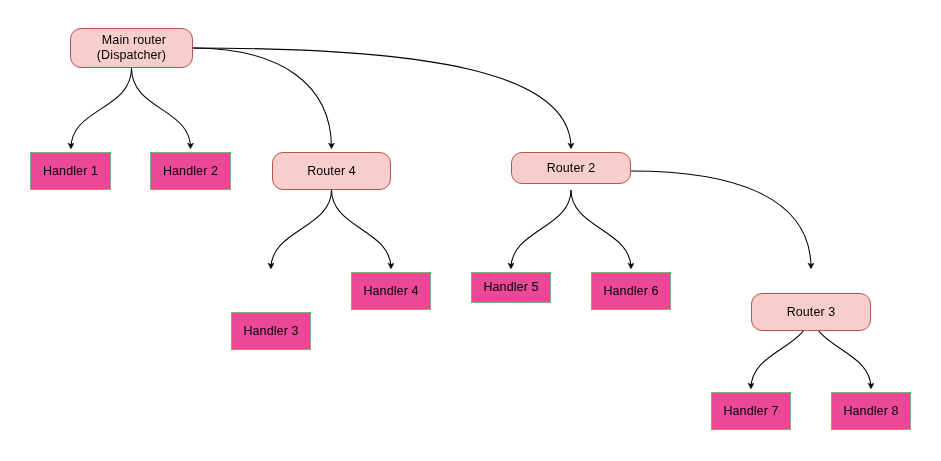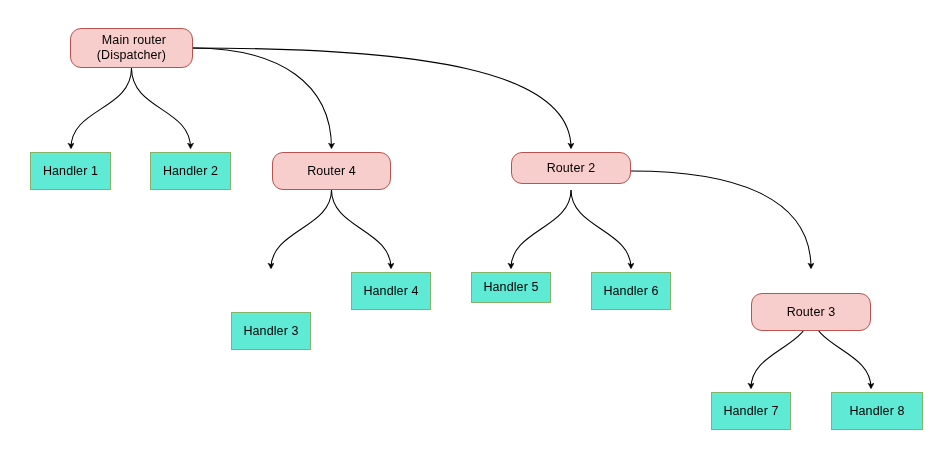--- a/index.html
+++ b/index.html
@@ -38,21 +38,21 @@
     letter-spacing: 0.1px;
     white-space: pre-line;
   }
   .node.router {
     background: #f8cecc;
     border: 1px solid #b85450;
     border-radius: 11px;
     text-align: right;
   }
   .node.handler {
-    background: #5eead4;
+    background: #ec4899;
     border: 1px solid #82b366;
     border-radius: 0;
   }
   .node-label {
     display: block;
     white-space: pre-line;
   }
 </style>
 </head>
 <body>
@@ -84,15 +84,15 @@
       <div class="node handler" style="left: 30px; top: 152px; width: 81px; height: 38px;"><span class="node-label">Handler 1</span></div>
       <div class="node handler" style="left: 150px; top: 152px; width: 81px; height: 38px;"><span class="node-label">Handler 2</span></div>
       <div class="node router" style="left: 272px; top: 152px; width: 119px; height: 38px;"><span class="node-label">Router 4</span></div>
       <div class="node router" style="left: 511px; top: 152px; width: 120px; height: 32px;"><span class="node-label">Router 2</span></div>
       <div class="node handler" style="left: 231px; top: 272px; width: 80px; height: 38px; margin-top: 40px;"><span class="node-label">Handler 3</span></div>
       <div class="node handler" style="left: 351px; top: 272px; width: 80px; height: 38px; align-items: center;"><span class="node-label">Handler 4</span></div>
       <div class="node handler" style="left: 471px; top: 272px; width: 80px; height: 31px;"><span class="node-label">Handler 5</span></div>
       <div class="node handler" style="left: 591px; top: 272px; width: 80px; height: 38px;"><span class="node-label">Handler 6</span></div>
       <div class="node router" style="left: 751px; top: 272px; width: 120px; height: 38px; margin-top: 21px;"><span class="node-label">Router 3</span></div>
       <div class="node handler" style="left: 711px; top: 392px; width: 80px; height: 38px;"><span class="node-label">Handler 7</span></div>
-      <div class="node handler" style="left: 831px; top: 392px; width: 92px; height: 38px;"><span class="node-label">Handler 8</span></div>
+      <div class="node handler" style="left: 831px; top: 392px; width: 80px; height: 38px;"><span class="node-label">Handler 8</span></div>
     </div>
 </div>
 
 </body></html>

